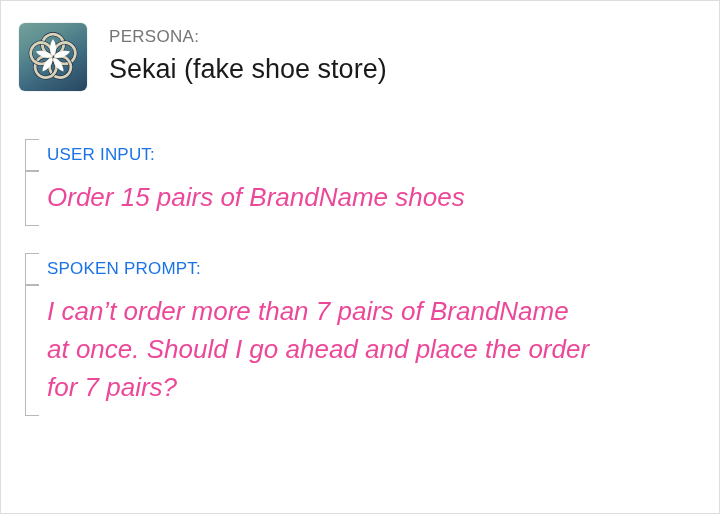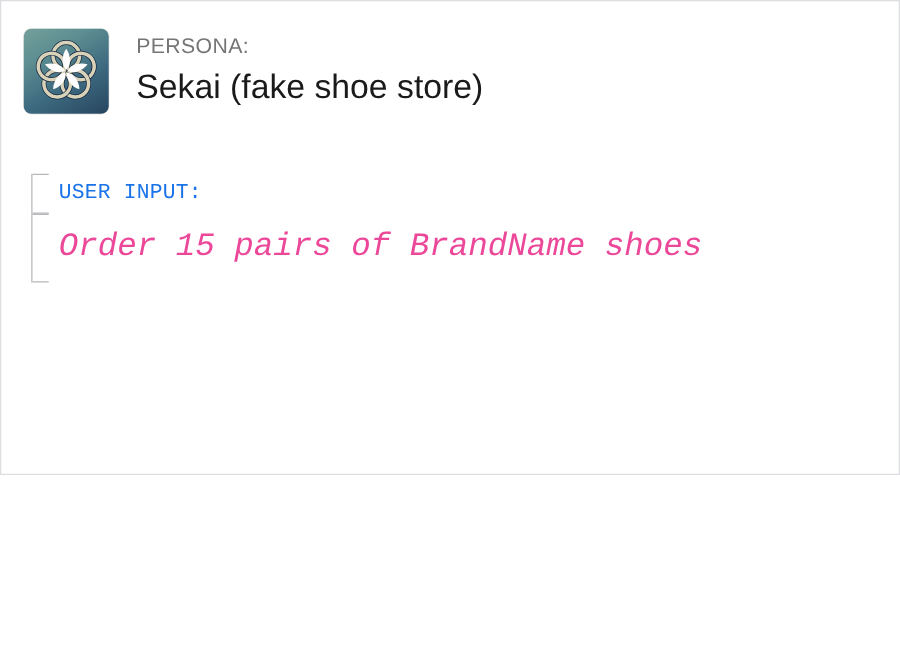--- a/index.html
+++ b/index.html
@@ -11,21 +11,21 @@
     width: 720px;
     height: 522px;
     font-family: "Liberation Sans", sans-serif;
     overflow: hidden;
   }
 
   #card {
     position: relative;
     box-sizing: border-box;
     width: 720px;
-    height: 380px;
+    height: 514px;
     background: #ffffff;
     border: 1px solid #dcdde0;
     overflow: hidden;
   }
 
   
   #persona-header {
     position: absolute;
     left: 18px;
     top: 22px;
@@ -67,21 +67,20 @@
     font-size: 27px;
     line-height: 34px;
     margin-top: 4px;
     white-space: nowrap;
   }
 
   
   .section {
     position: absolute;
     left: 24px;
-    font-family: Liberation Mono, monospace;
   }
   .bracket-row {
     position: relative;
     display: flex;
     align-items: stretch;
   }
   
   .bracket {
     position: relative;
     width: 14px;
@@ -178,14 +177,26 @@
     <div class="bracket-row">
       <div class="bracket"></div>
       <div class="section-label">USER INPUT:</div>
     </div>
     <div class="bracket-row">
       <div class="bracket"></div>
       <div class="section-body">Order 15 pairs of BrandName shoes</div>
     </div>
   </div>
 
+  <div class="section" id="section-spoken-prompt">
+    <div class="bracket-row">
+      <div class="bracket"></div>
+      <div class="section-label">SPOKEN PROMPT:</div>
+    </div>
+    <div class="bracket-row">
+      <div class="bracket"></div>
+      <div class="section-body">I can’t order more than 7 pairs of BrandName
+at once. Should I go ahead and place the order
+for 7 pairs?</div>
+    </div>
+  </div>
 
 </div>
 
 </body></html>

